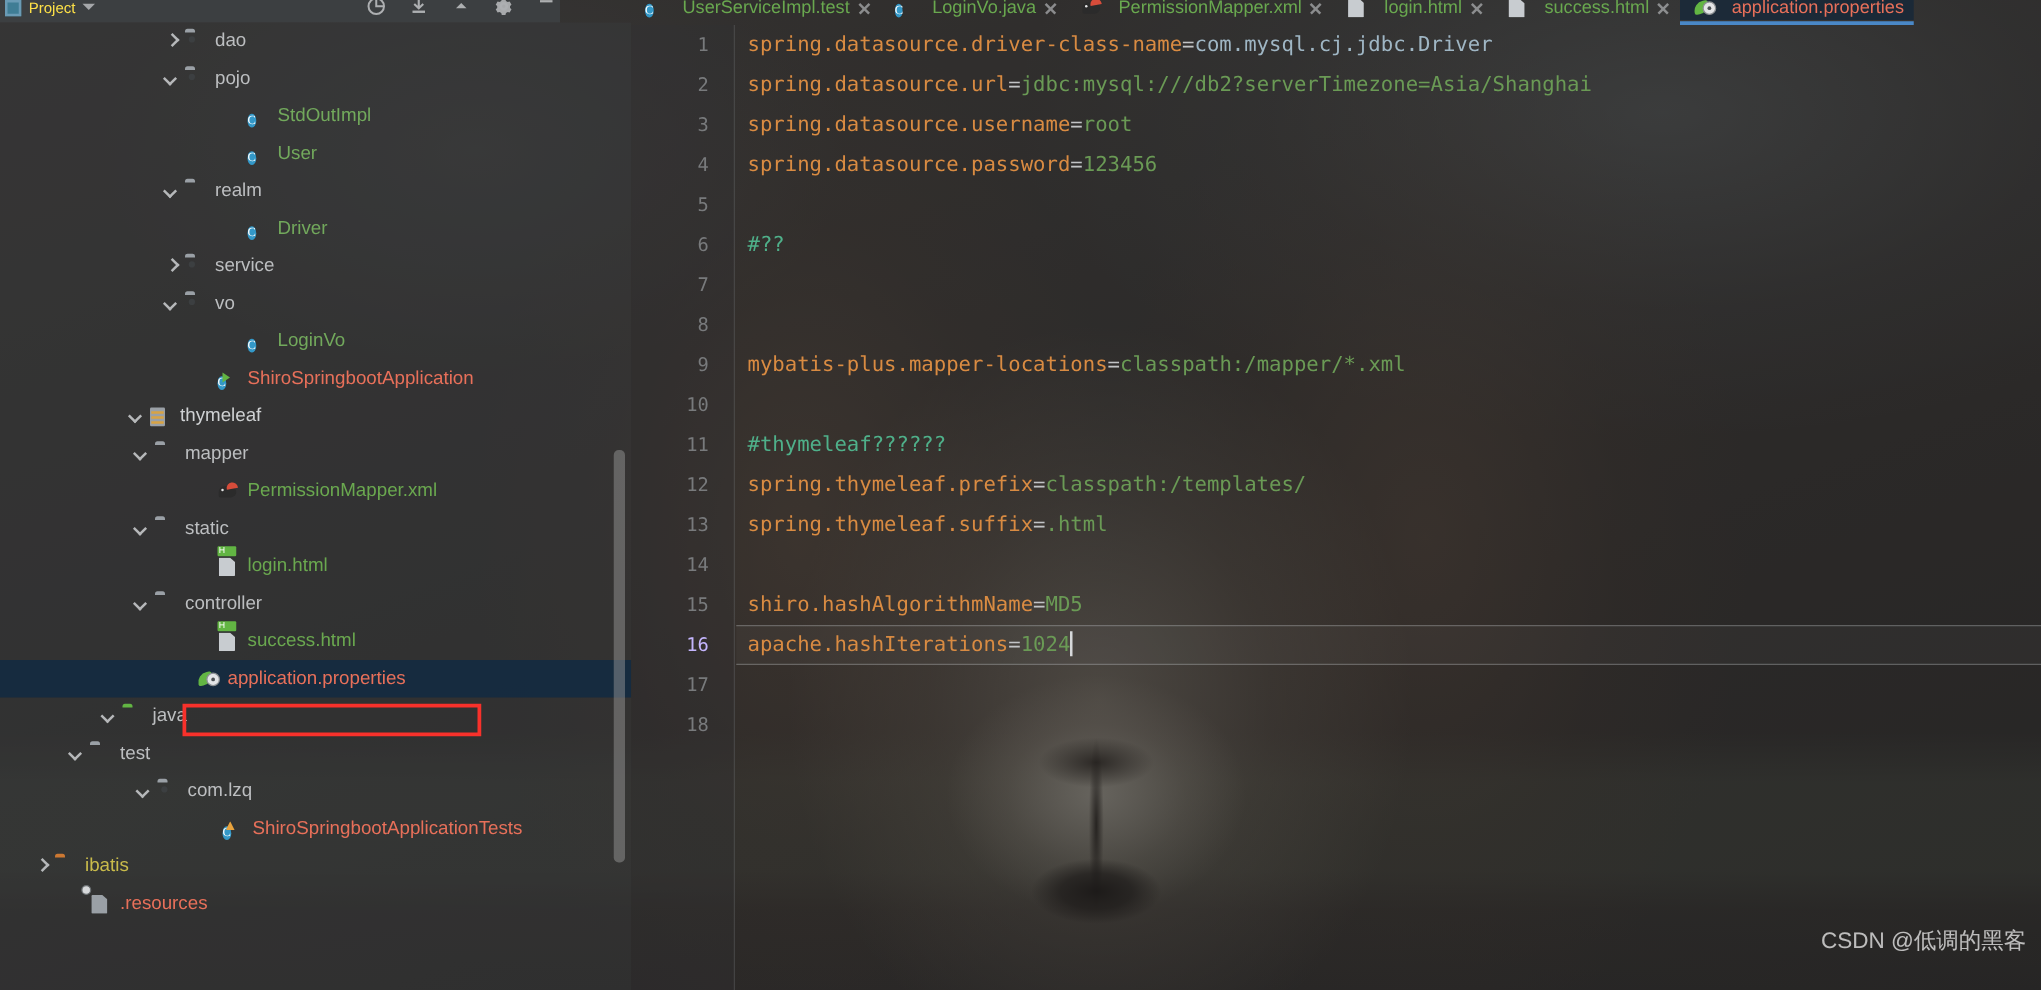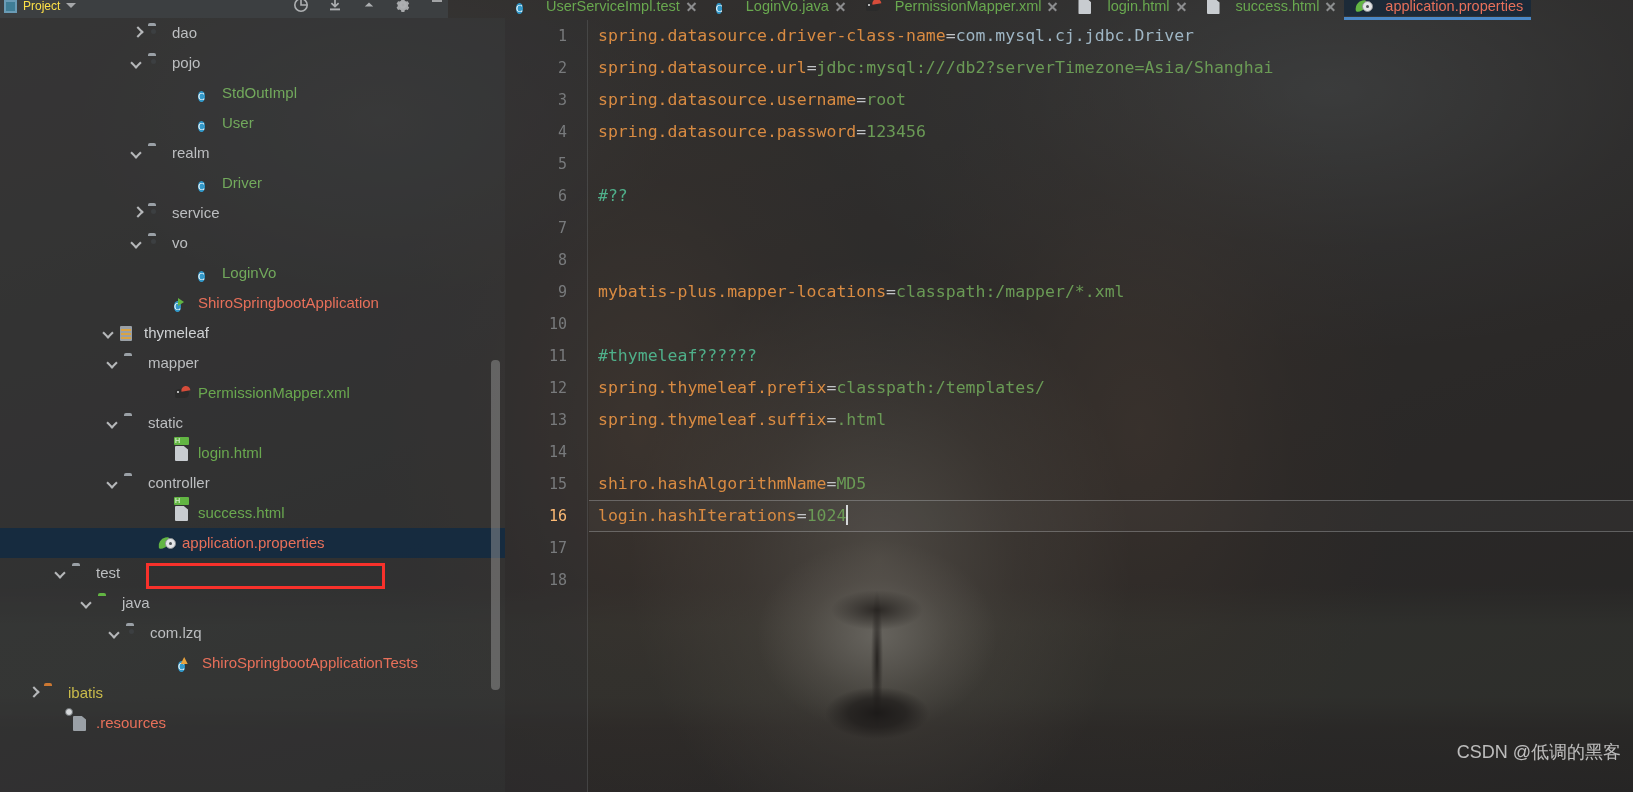--- a/index.html
+++ b/index.html
@@ -240,21 +240,21 @@
     position: absolute; left: 0; top: 0; width: 83px; height: 772px;
     background: rgba(49,51,53,.30);
     border-right: 1px solid rgba(120,122,124,.30);
   }
   #lines { position: absolute; left: 0; top: 0; right: 0; }
   .cline { height: 32px; line-height: 32px; position: relative; white-space: pre; }
   .cline .num {
     position: absolute; left: 0; width: 62px; text-align: right;
     color: #787a7c; font-size: 15px; font-family: "DejaVu Sans Mono", monospace;
   }
-  .cline.caret .num { color: #fdba74; }
+  .cline.caret .num { color: #c4b5fd; }
   .cline .code { position: absolute; left: 93px; }
   .cline.caret::before {
     content: ""; position: absolute; left: 84px; right: 0; top: 0; bottom: 0;
     border-top: 1px solid rgba(190,192,194,.35);
     border-bottom: 1px solid rgba(190,192,194,.35);
     background: rgba(255,255,255,.03);
   }
   .k   { color: #d98b42; }
   .eq  { color: #c2c4c6; }
   .v   { color: #6a9a55; }
@@ -417,30 +417,30 @@
       <span class="ic"><span class="htmlico"><span class="pg"></span><span class="tag">H</span></span></span>
       <span class="lbl c-green">success.html</span>
     </div>
     <div class="row selected">
       <span style="width: 142px; flex: 0 0 auto;"></span>
       <span class="arrow none"></span>
       <span class="ic"><span class="springico"><span class="leaf"></span><span class="gearbit"></span></span></span>
       <span class="lbl c-salmon">application.properties</span>
     </div>
     <div class="row">
+      <span style="width: 82px; flex: 0 0 auto;"></span>
+      <span class="arrow down"></span>
+      <span class="ic"><span class="folder green"></span></span>
+      <span class="lbl c-default">java</span>
+    </div>
+    <div class="row">
       <span style="width: 56px; flex: 0 0 auto;"></span>
       <span class="arrow down"></span>
       <span class="ic"><span class="folder gray"></span></span>
       <span class="lbl c-default">test</span>
-    </div>
-    <div class="row">
-      <span style="width: 82px; flex: 0 0 auto;"></span>
-      <span class="arrow down"></span>
-      <span class="ic"><span class="folder green"></span></span>
-      <span class="lbl c-default">java</span>
     </div>
     <div class="row">
       <span style="width: 110px; flex: 0 0 auto;"></span>
       <span class="arrow down"></span>
       <span class="ic"><span class="folder pkg"></span></span>
       <span class="lbl c-default">com.lzq</span>
     </div>
     <div class="row">
       <span style="width: 162px; flex: 0 0 auto;"></span>
       <span class="arrow none"></span>
@@ -506,19 +506,19 @@
       <div class="cline"><span class="num">6</span><span class="code"><span class="cm">#??</span></span></div>
       <div class="cline"><span class="num">7</span></div>
       <div class="cline"><span class="num">8</span><span class="code"></span></div>
       <div class="cline"><span class="num">9</span><span class="code"><span class="k">mybatis-plus.mapper-locations</span><span class="eq">=</span><span class="v">classpath:/mapper/*.xml</span></span></div>
       <div class="cline"><span class="num">10</span><span class="code"></span></div>
       <div class="cline"><span class="num">11</span><span class="code"><span class="cm">#thymeleaf??????</span></span></div>
       <div class="cline"><span class="num">12</span><span class="code"><span class="k">spring.thymeleaf.prefix</span><span class="eq">=</span><span class="v">classpath:/templates/</span></span></div>
       <div class="cline"><span class="num">13</span><span class="code"><span class="k">spring.thymeleaf.suffix</span><span class="eq">=</span><span class="v">.html</span></span></div>
       <div class="cline"><span class="num">14</span><span class="code"></span></div>
       <div class="cline"><span class="num">15</span><span class="code"><span class="k">shiro.hashAlgorithmName</span><span class="eq">=</span><span class="v">MD5</span></span></div>
-      <div class="cline caret"><span class="num">16</span><span class="code"><span class="k">login.hashIterations</span><span class="eq">=</span><span class="v">1024</span><span class="caretbar"></span></span></div>
+      <div class="cline caret"><span class="num">16</span><span class="code"><span class="k">apache.hashIterations</span><span class="eq">=</span><span class="v">1024</span><span class="caretbar"></span></span></div>
       <div class="cline"><span class="num">17</span><span class="code"></span></div>
       <div class="cline"><span class="num">18</span><span class="code"></span></div>
     </div>
 </div>
 
 <div id="watermark">CSDN @低调的黑客</div>
 
 </body></html>

